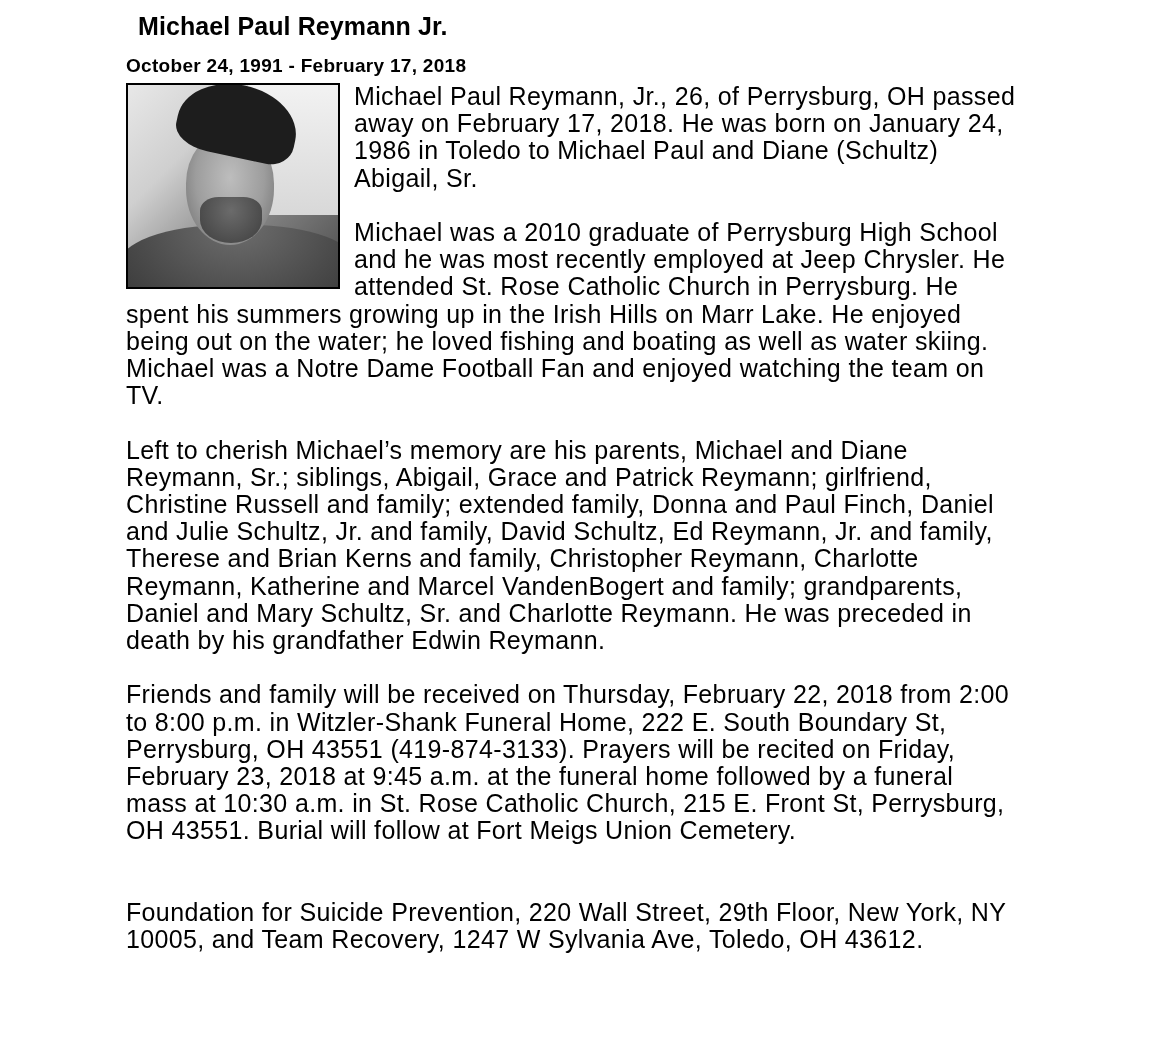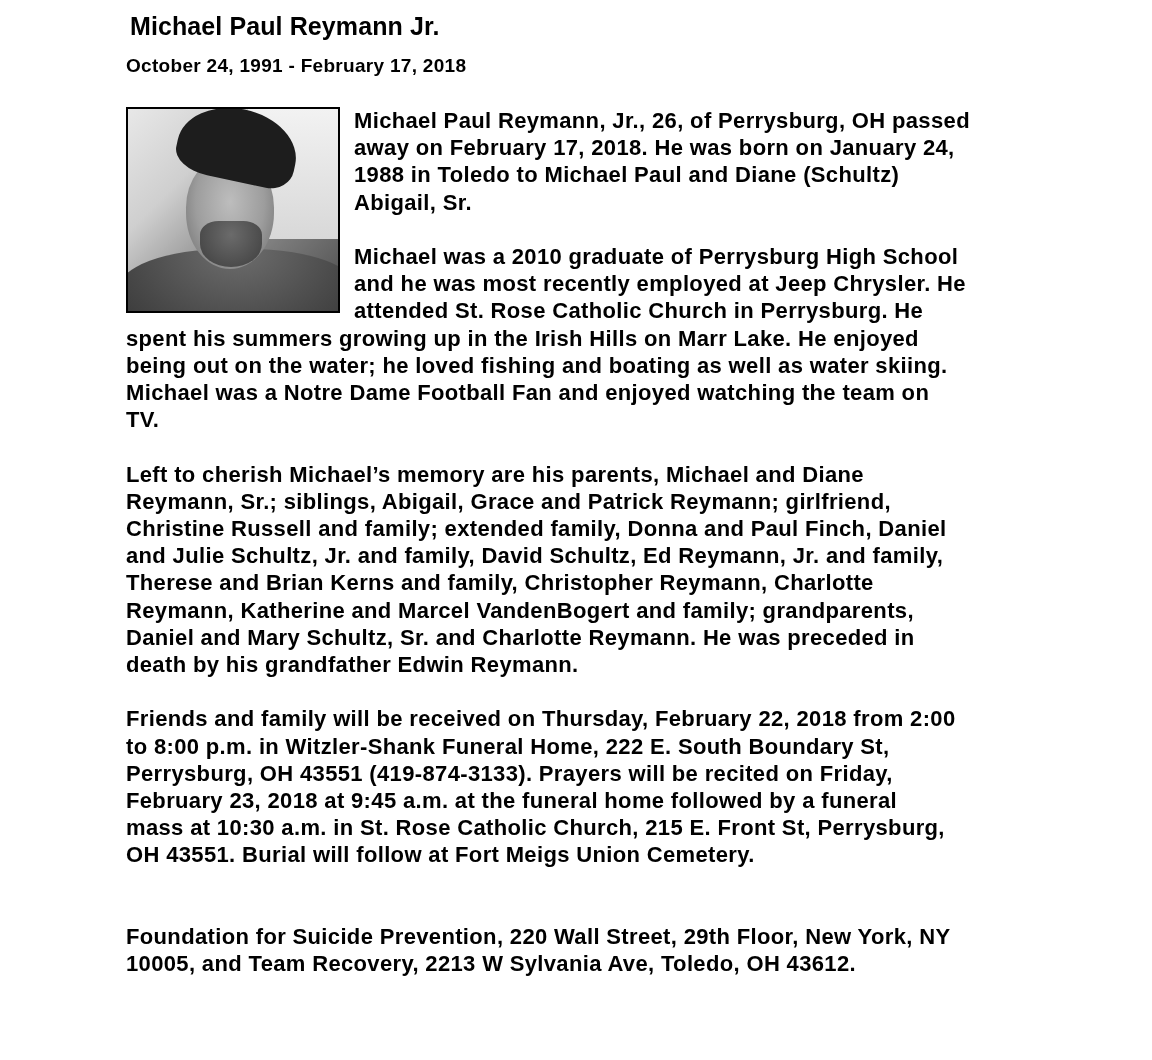--- a/index.html
+++ b/index.html
@@ -16,45 +16,45 @@
       color: #000000;
     }
     .page {
       position: absolute;
       left: 126px;
       top: 0;
       width: 900px;
     }
     .title {
       position: absolute;
-      left: 4px;
+      left: 12px;
       top: 12px;
       font-size: 25px;
       font-weight: bold;
       white-space: nowrap;
       letter-spacing: 0.1px;
       text-align: right;
     }
     .dates {
       position: absolute;
       left: 0;
       top: 47px;
       font-size: 19px;
       font-weight: bold;
       white-space: nowrap;
       letter-spacing: 0.3px;
       margin-top: 8px;
     }
     .body-text {
       position: absolute;
       left: 0;
-      top: 107px;
+      top: 83px;
       width: 900px;
-      font-size: 22px;
-      font-weight: bold;
+      font-size: 25px;
+      font-weight: normal;
       line-height: 27.2px;
       letter-spacing: 0.35px;
     }
     .photo {
       float: left;
       width: 214px;
       height: 206px;
       border: 2px solid #000;
       margin: 0 14px 4px 0;
       box-sizing: border-box;
@@ -110,19 +110,19 @@
 
   <div class="body-text">
     <div class="photo" title="Portrait of Michael Paul Reymann Jr. wearing a backwards cap (black and white photo)">
       <div class="bg-light"></div>
       <div class="shirt"></div>
       <div class="face"></div>
       <div class="beard"></div>
       <div class="cap"></div>
     </div>
 
-    <p class="para"><span>Michael Paul Reymann, Jr., 26, of Perrysburg, OH passed</span><br><span>away on February 17, 2018. He was born on January 24,</span><br><span>1988 in Toledo to Michael Paul and Diane (Schultz)</span><br><span>Abigail, Sr.</span></p>
+    <p class="para"><span>Michael Paul Reymann, Jr., 26, of Perrysburg, OH passed</span><br><span>away on February 17, 2018. He was born on January 24,</span><br><span>1986 in Toledo to Michael Paul and Diane (Schultz)</span><br><span>Abigail, Sr.</span></p>
     <p class="para"><span>Michael was a 2010 graduate of Perrysburg High School</span><br><span>and he was most recently employed at Jeep Chrysler. He</span><br><span>attended St. Rose Catholic Church in Perrysburg. He</span><br><span>spent his summers growing up in the Irish Hills on Marr Lake. He enjoyed</span><br><span>being out on the water; he loved fishing and boating as well as water skiing.</span><br><span>Michael was a Notre Dame Football Fan and enjoyed watching the team on</span><br><span>TV.</span></p>
     <p class="para"><span>Left to cherish Michael’s memory are his parents, Michael and Diane</span><br><span>Reymann, Sr.; siblings, Abigail, Grace and Patrick Reymann; girlfriend,</span><br><span>Christine Russell and family; extended family, Donna and Paul Finch, Daniel</span><br><span>and Julie Schultz, Jr. and family, David Schultz, Ed Reymann, Jr. and family,</span><br><span>Therese and Brian Kerns and family, Christopher Reymann, Charlotte</span><br><span>Reymann, Katherine and Marcel VandenBogert and family; grandparents,</span><br><span>Daniel and Mary Schultz, Sr. and Charlotte Reymann. He was preceded in</span><br><span>death by his grandfather Edwin Reymann.</span></p>
     <p class="para"><span>Friends and family will be received on Thursday, February 22, 2018 from 2:00</span><br><span>to 8:00 p.m. in Witzler-Shank Funeral Home, 222 E. South Boundary St,</span><br><span>Perrysburg, OH 43551 (419-874-3133). Prayers will be recited on Friday,</span><br><span>February 23, 2018 at 9:45 a.m. at the funeral home followed by a funeral</span><br><span>mass at 10:30 a.m. in St. Rose Catholic Church, 215 E. Front St, Perrysburg,</span><br><span>OH 43551. Burial will follow at Fort Meigs Union Cemetery.</span></p>
-    <p class="para"><br><span>Foundation for Suicide Prevention, 220 Wall Street, 29th Floor, New York, NY</span><br><span>10005, and Team Recovery, 2213 W Sylvania Ave, Toledo, OH 43612.</span></p>
+    <p class="para"><br><span>Foundation for Suicide Prevention, 220 Wall Street, 29th Floor, New York, NY</span><br><span>10005, and Team Recovery, 1247 W Sylvania Ave, Toledo, OH 43612.</span></p>
   </div>
 </div>
 
 </body></html>

